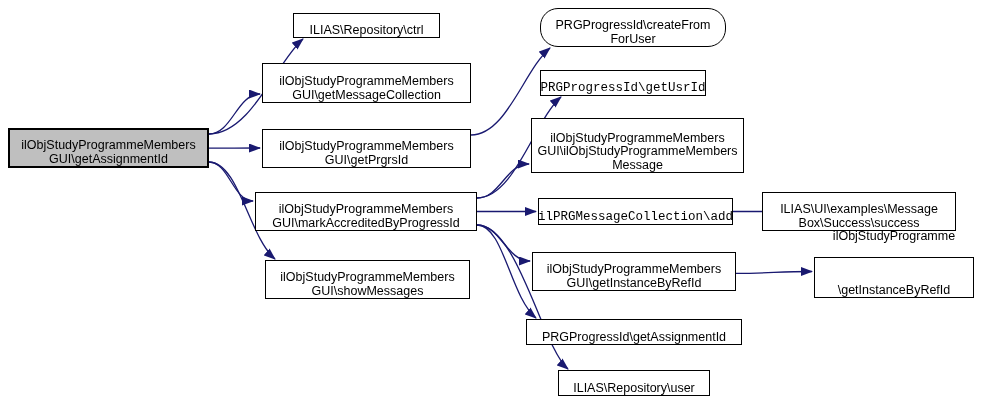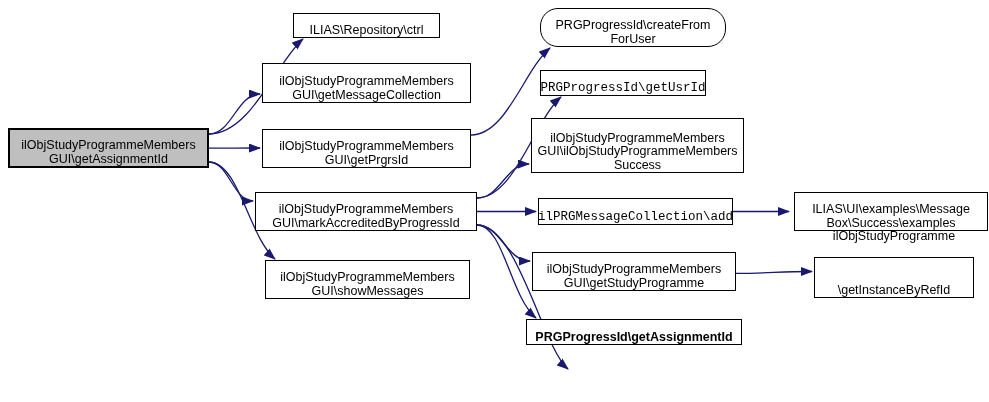--- a/index.html
+++ b/index.html
@@ -97,33 +97,36 @@
     <div class="node" style="left: 540px; top: 8px; width: 186px; height: 39px; border-radius: 18px;">
       <div class="nline">PRGProgressId\createFrom</div>
       <div class="nline">ForUser</div>
     </div>
     <div class="node" style="left: 540px; top: 70px; width: 166px; height: 26px; font-family: Liberation Mono, monospace;">
       <div class="nline">PRGProgressId\getUsrId</div>
     </div>
     <div class="node" style="left: 531px; top: 118px; width: 213px; height: 55px;">
       <div class="nline">ilObjStudyProgrammeMembers</div>
       <div class="nline">GUI\ilObjStudyProgrammeMembers</div>
-      <div class="nline">Success</div>
+      <div class="nline">Message</div>
     </div>
     <div class="node" style="left: 538px; top: 198px; width: 195px; height: 27px; font-family: Liberation Mono, monospace;">
       <div class="nline">ilPRGMessageCollection\add</div>
     </div>
     <div class="node" style="left: 532px; top: 252px; width: 204px; height: 39px;">
       <div class="nline">ilObjStudyProgrammeMembers</div>
-      <div class="nline">GUI\getStudyProgramme</div>
+      <div class="nline">GUI\getInstanceByRefId</div>
     </div>
-    <div class="node" style="left: 526px; top: 319px; width: 216px; height: 26px; font-weight: bold;">
+    <div class="node" style="left: 526px; top: 319px; width: 216px; height: 26px;">
       <div class="nline">PRGProgressId\getAssignmentId</div>
     </div>
-    <div class="node" style="left: 794px; top: 192px; width: 194px; height: 39px;">
+    <div class="node" style="left: 558px; top: 370px; width: 152px; height: 26px;">
+      <div class="nline">ILIAS\Repository\user</div>
+    </div>
+    <div class="node" style="left: 762px; top: 192px; width: 194px; height: 39px;">
       <div class="nline">ILIAS\UI\examples\Message</div>
-      <div class="nline">Box\Success\examples</div>
+      <div class="nline">Box\Success\success</div>
     </div>
     <div class="node" style="left: 814px; top: 257px; width: 160px; height: 41px; gap: 40px;">
       <div class="nline">ilObjStudyProgramme</div>
       <div class="nline">\getInstanceByRefId</div>
     </div>
   </div>
 
 </body></html>

